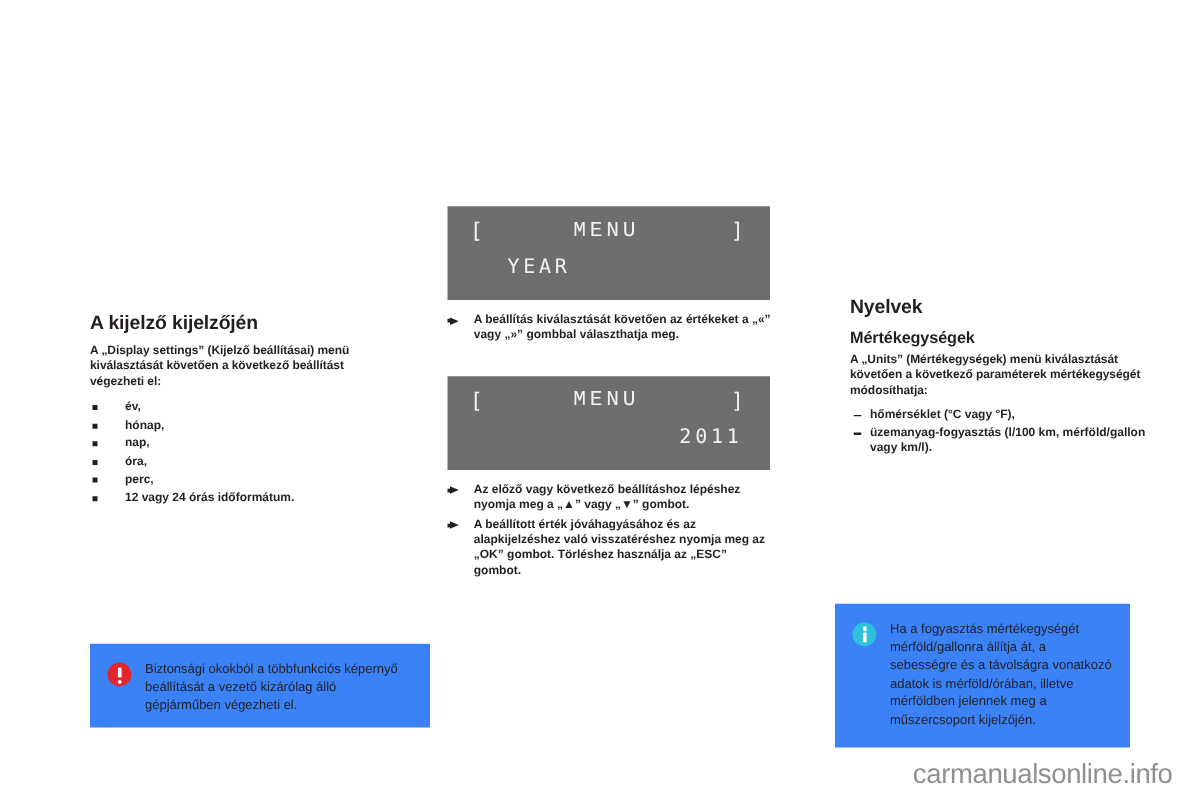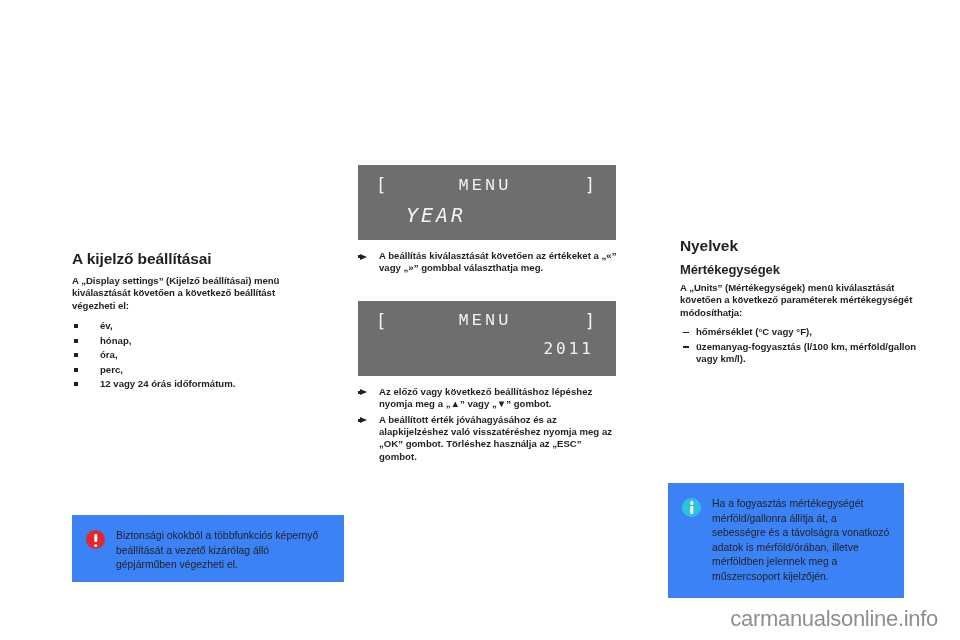--- a/index.html
+++ b/index.html
@@ -167,24 +167,23 @@
     justify-content: space-between;
   }
   .lcd .lcd-top .menu-word {
     flex: 1;
     text-align: center;
     margin-left: -4px;
     font-family: Liberation Mono, monospace;
   }
   .lcd .lcd-bot-left {
     top: 38px;
-    font-size: 20px;
+    font-size: 16px;
     padding-left: 48px;
     box-sizing: border-box;
-    font-style: italic;
   }
   .lcd .lcd-bot-right {
     top: 38px;
     font-size: 16px;
     padding-right: 22px;
     box-sizing: border-box;
     text-align: right;
   }
 
   
@@ -278,32 +277,36 @@
     letter-spacing: -0.3px;
     font-family: "Liberation Sans", sans-serif;
   }
 </style>
 </head>
 <body>
 
 <div class="page">
 
   <div class="col col-left" style="top:250px;">
-    <h2 class="section-title">A kijelző beállításai</h2>
+    <h2 class="section-title">A kijelző kijelzőjén</h2>
 
     <p class="body-text">A „Display settings” (Kijelző beállításai) menü kiválasztását követően a következő beállítást végezheti el:</p>
 
     <ul class="sq-list">
       <li>
         <span class="sq"></span>
         <span>év,</span>
       </li>
       <li>
         <span class="sq"></span>
         <span>hónap,</span>
+      </li>
+      <li>
+        <span class="sq"></span>
+        <span>nap,</span>
       </li>
       <li>
         <span class="sq"></span>
         <span>óra,</span>
       </li>
       <li>
         <span class="sq"></span>
         <span>perc,</span>
       </li>
       <li>

